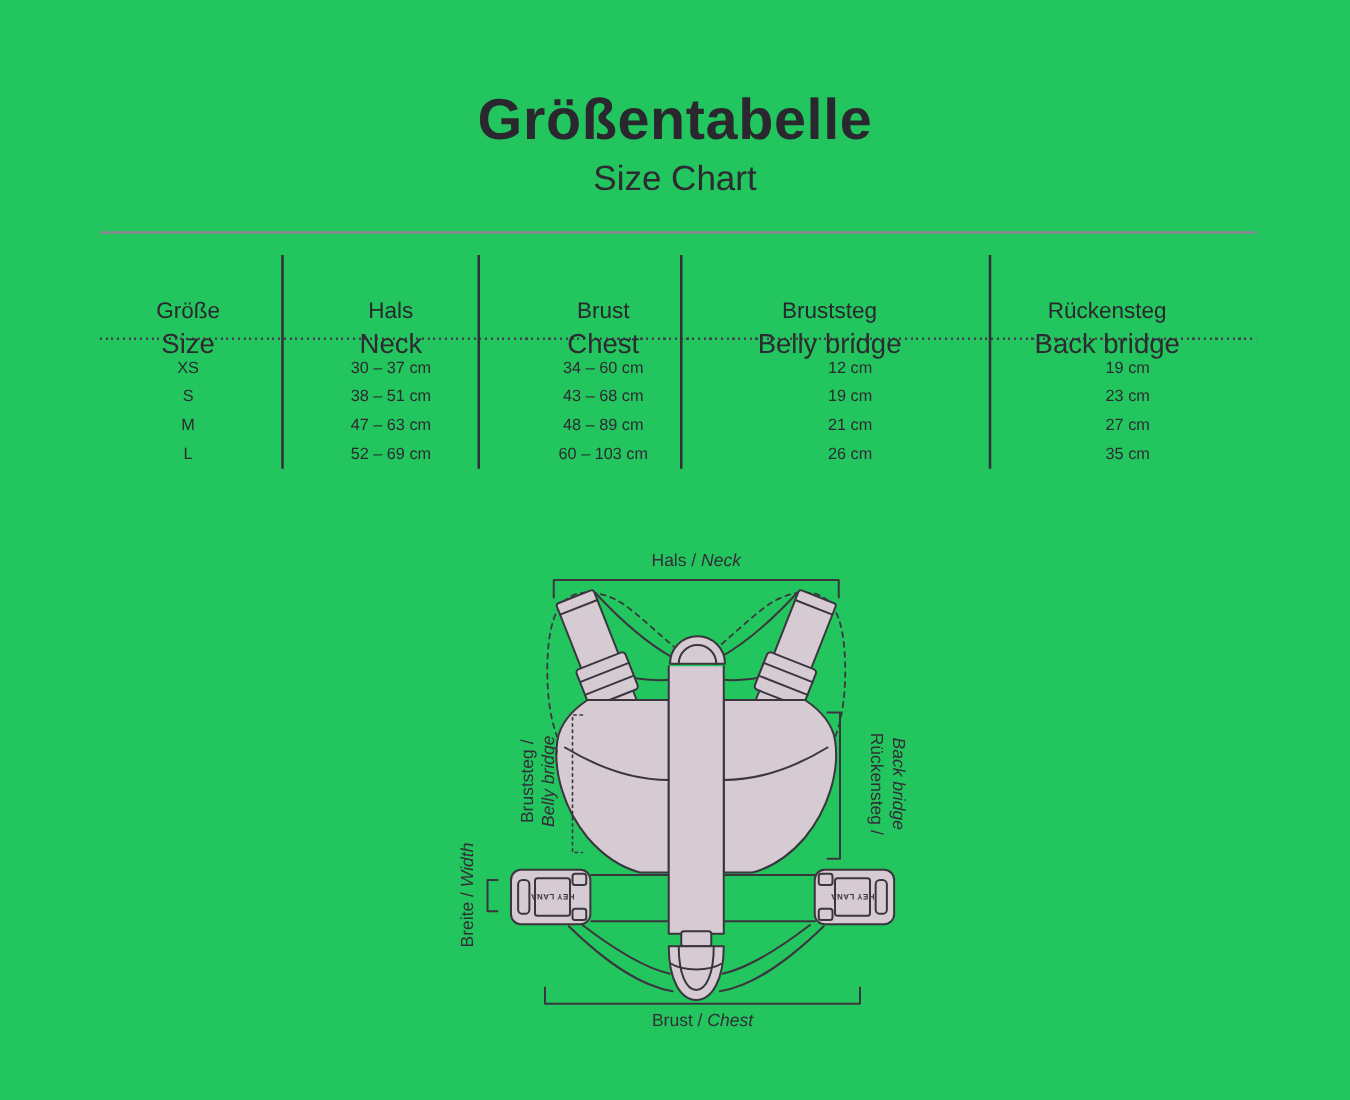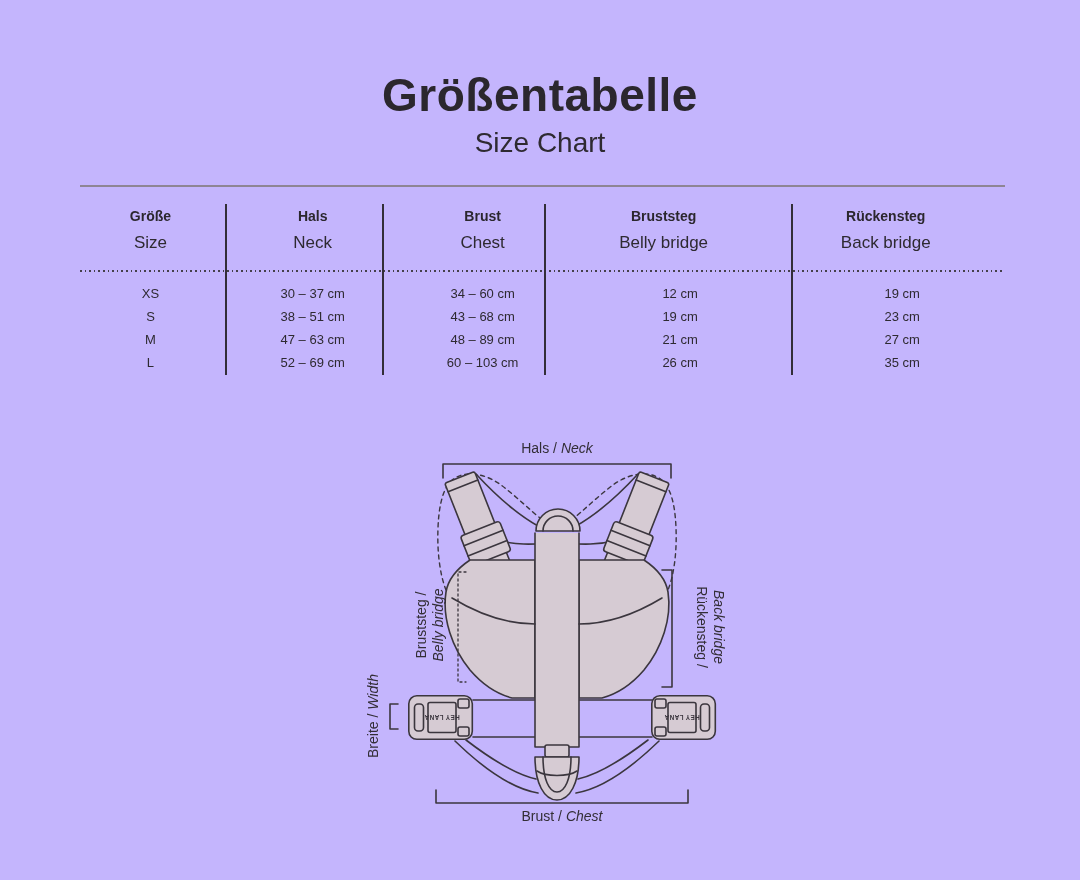--- a/index.html
+++ b/index.html
@@ -1,19 +1,19 @@
 <!DOCTYPE html>
 <html><head>
 <meta charset="utf-8">
 <style>
   html,body{margin:0;padding:0;}
   .canvas{
     position:relative;
     width:1080px;height:880px;
-    background:#c4b5fd;
+    background:#22c55e;
     font-family:"Liberation Sans",sans-serif;
     color:#2e2a31;
     overflow:hidden;
   }
   
   .title{
     position:absolute;top:68px;left:0;width:1080px;
     text-align:center;font-size:46px;font-weight:800;
     letter-spacing:.5px;color:#2b272e;
   }
@@ -29,22 +29,22 @@
   }
   .rule-dotted{
     position:absolute;top:270px;left:80px;width:925px;height:2px;
     background:repeating-linear-gradient(90deg,#45404a 0 1.6px,transparent 1.6px 4.6px);
   }
   
   .thead{position:absolute;top:203px;left:80px;width:925px;display:flex;}
   .trow{position:absolute;left:80px;width:925px;display:flex;height:23px;line-height:23px;}
   .c0{width:146px;} .c1{width:190px;} .c2{width:162px;} .c3{width:247px;} .c4{width:213px;}
   .cell{text-align:center;}
-  .h-de{font-size:14px;font-weight:700;line-height:27px;color:#2b272e;}
-  .h-en{font-size:17px;font-weight:400;line-height:24px;margin-top:1px;}
+  .h-de{font-size:18px;font-weight:400;line-height:27px;color:#2b272e;margin-top:32px;}
+  .h-en{font-size:22px;font-weight:400;line-height:24px;margin-top:1px;}
   .d-cell{font-size:13px;font-weight:500;}
   .vsep{position:absolute;top:204px;width:1.5px;height:171px;background:#332e38;}
   .vsep.s0{left:225px;} .vsep.s1{left:382px;} .vsep.s2{left:544px;} .vsep.s3{left:791px;}
   
   .diagram-svg{position:absolute;left:0;top:0;width:1080px;height:880px;}
   .dlabel{
     position:absolute;font-size:14px;font-weight:500;color:#332e36;
     text-align:center;white-space:nowrap;
   }
   .dlabel .it{font-style:italic;}

